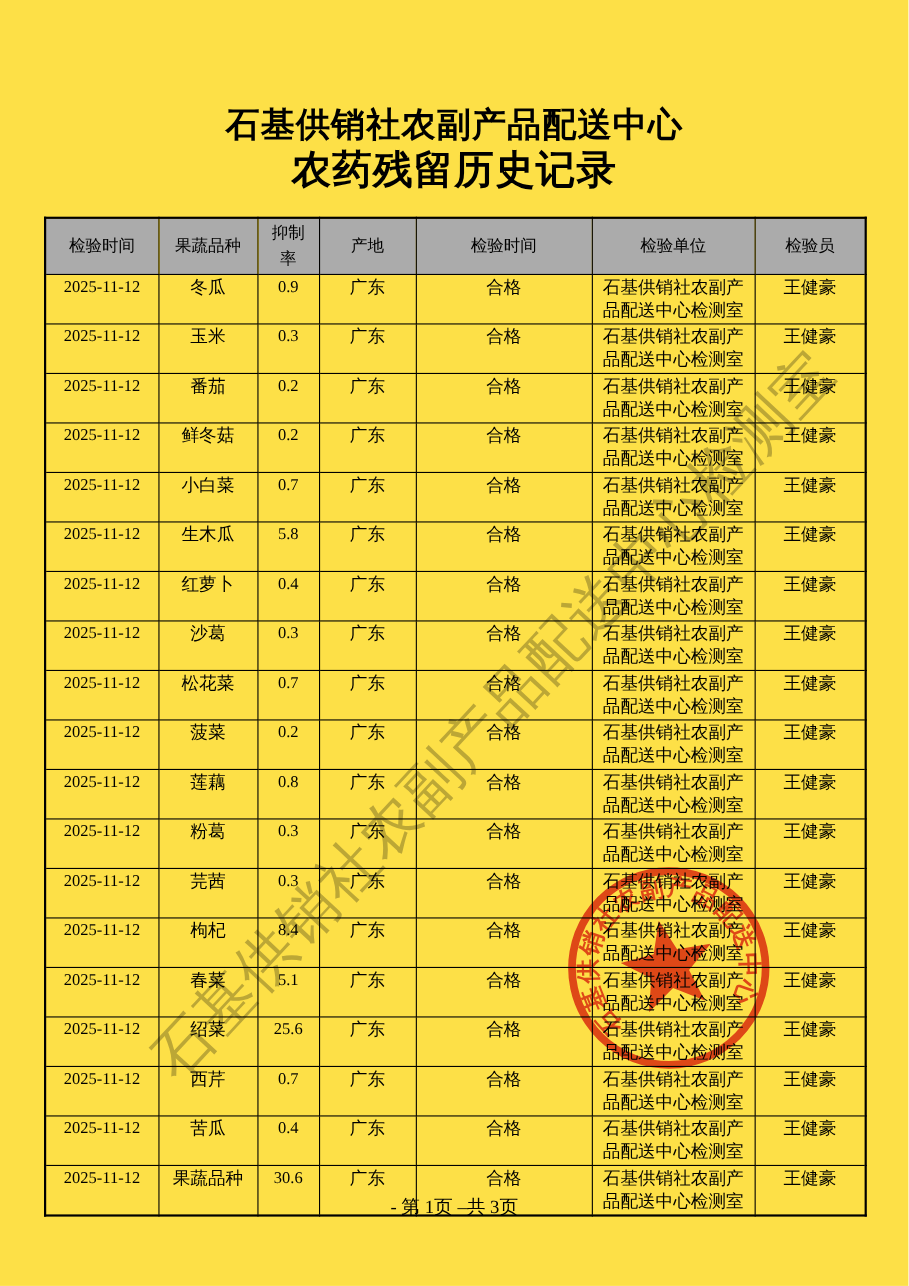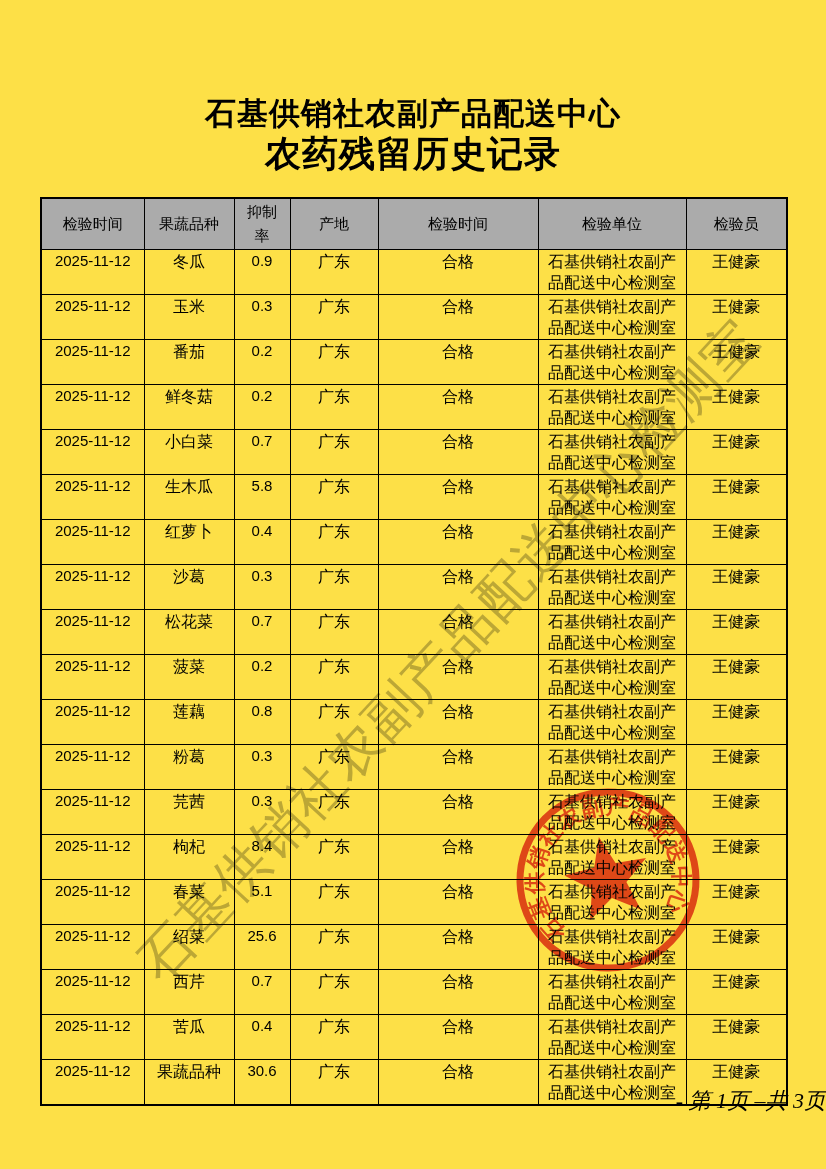--- a/index.html
+++ b/index.html
@@ -57,21 +57,21 @@
     height: 25px;
     line-height: 24px;
     vertical-align: middle;
   }
   table.record-table tbody tr { height: 44px; }
   table.record-table tbody td {
     font-size: 16px;
     line-height: 21px;
   }
   table.record-table tbody td.num {
-    font-family: Liberation Sans, sans-serif;
+    font-family: Liberation Serif, serif;
     font-size: 15px;
     line-height: 20px;
     letter-spacing: 0px;
   }
   
   .watermark {
     position: absolute;
     left: 122px;
     top: 948px;
     transform-origin: 0 0;
@@ -98,23 +98,22 @@
     pointer-events: none;
   }
   .stamp text {
     font-family: "Liberation Serif", serif;
     font-weight: bold;
   }
   
   .footer {
     position: absolute;
     top: 1086px; left: 0; right: 0;
-    text-align: right;
-    font-size: 22px;
-    font-style: italic;
+    text-align: center;
+    font-size: 17px;
   }
 </style>
 </head>
 <body>
 
 <div class="page">
 
   <div class="title-block">
     <div class="title-line1">石基供销社农副产品配送中心</div>
     <div class="title-line2">农药残留历史记录</div>

